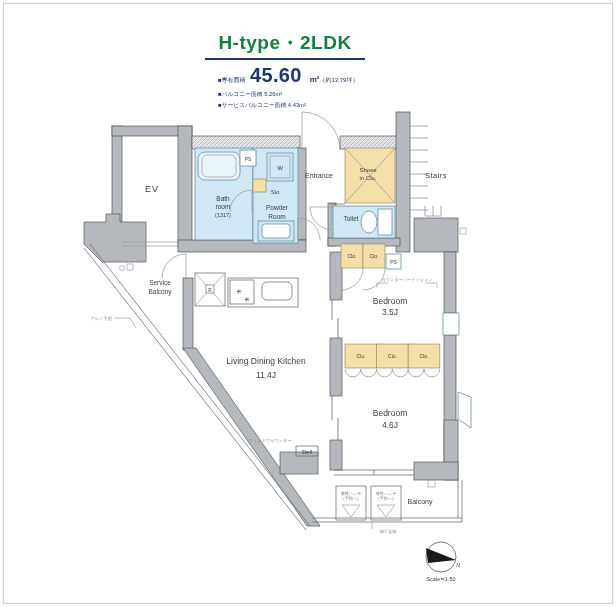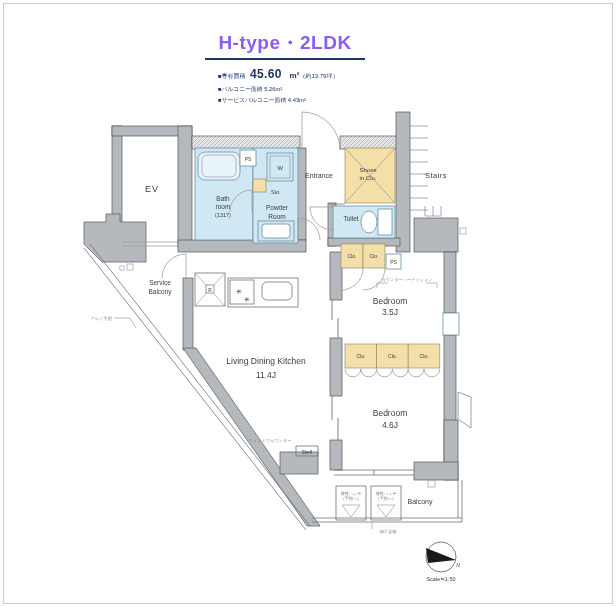--- a/index.html
+++ b/index.html
@@ -1,23 +1,23 @@
 <!DOCTYPE html>
 <html><head>
 <meta charset="utf-8">
 <style>
   html,body{margin:0;padding:0;background:#fff;}
   #stage{position:relative;width:616px;height:607px;background:#ffffff;overflow:hidden;
          font-family:"Liberation Sans", sans-serif;}
-  #header{position:absolute;left:205px;top:30px;width:160px;text-align:center;color:#8b5cf6;}
+  #header{position:absolute;left:205px;top:30px;width:160px;text-align:center;color:#15803d;}
   #title{font-size:19px;font-weight:bold;letter-spacing:.5px;white-space:nowrap;}
   #rule{height:0;border-bottom:2px solid #1d3568;margin-top:2px;}
   #arealines{position:absolute;left:218px;top:64px;color:#1d3568;text-align:left;white-space:nowrap;}
   .a1{font-size:6px;}
-  .aval{font-size:12px;font-weight:bold;letter-spacing:.3px;}
+  .aval{font-size:20px;font-weight:bold;letter-spacing:.3px;}
   .aunit{font-size:8px;font-weight:bold;padding-left:8px;}
   .anote{font-size:6px;}
   .asml{font-size:5.8px;margin-top:2.5px;}
   svg{position:absolute;left:0;top:0;}
   text{font-family:"Liberation Sans", sans-serif;fill:#3a3d40;}
   .wall{fill:#b5b9bd;stroke:#54585c;stroke-width:.7;}
   .hatchwall{fill:url(#hatch);stroke:#54585c;stroke-width:.7;}
   .wet{fill:#cfe8f3;stroke:#6b8fa3;stroke-width:.8;}
   .wet2{fill:#e8f4fa;stroke:#6b8fa3;stroke-width:.8;}
   .tan{fill:#f4dfa8;stroke:#97906c;stroke-width:.7;}

